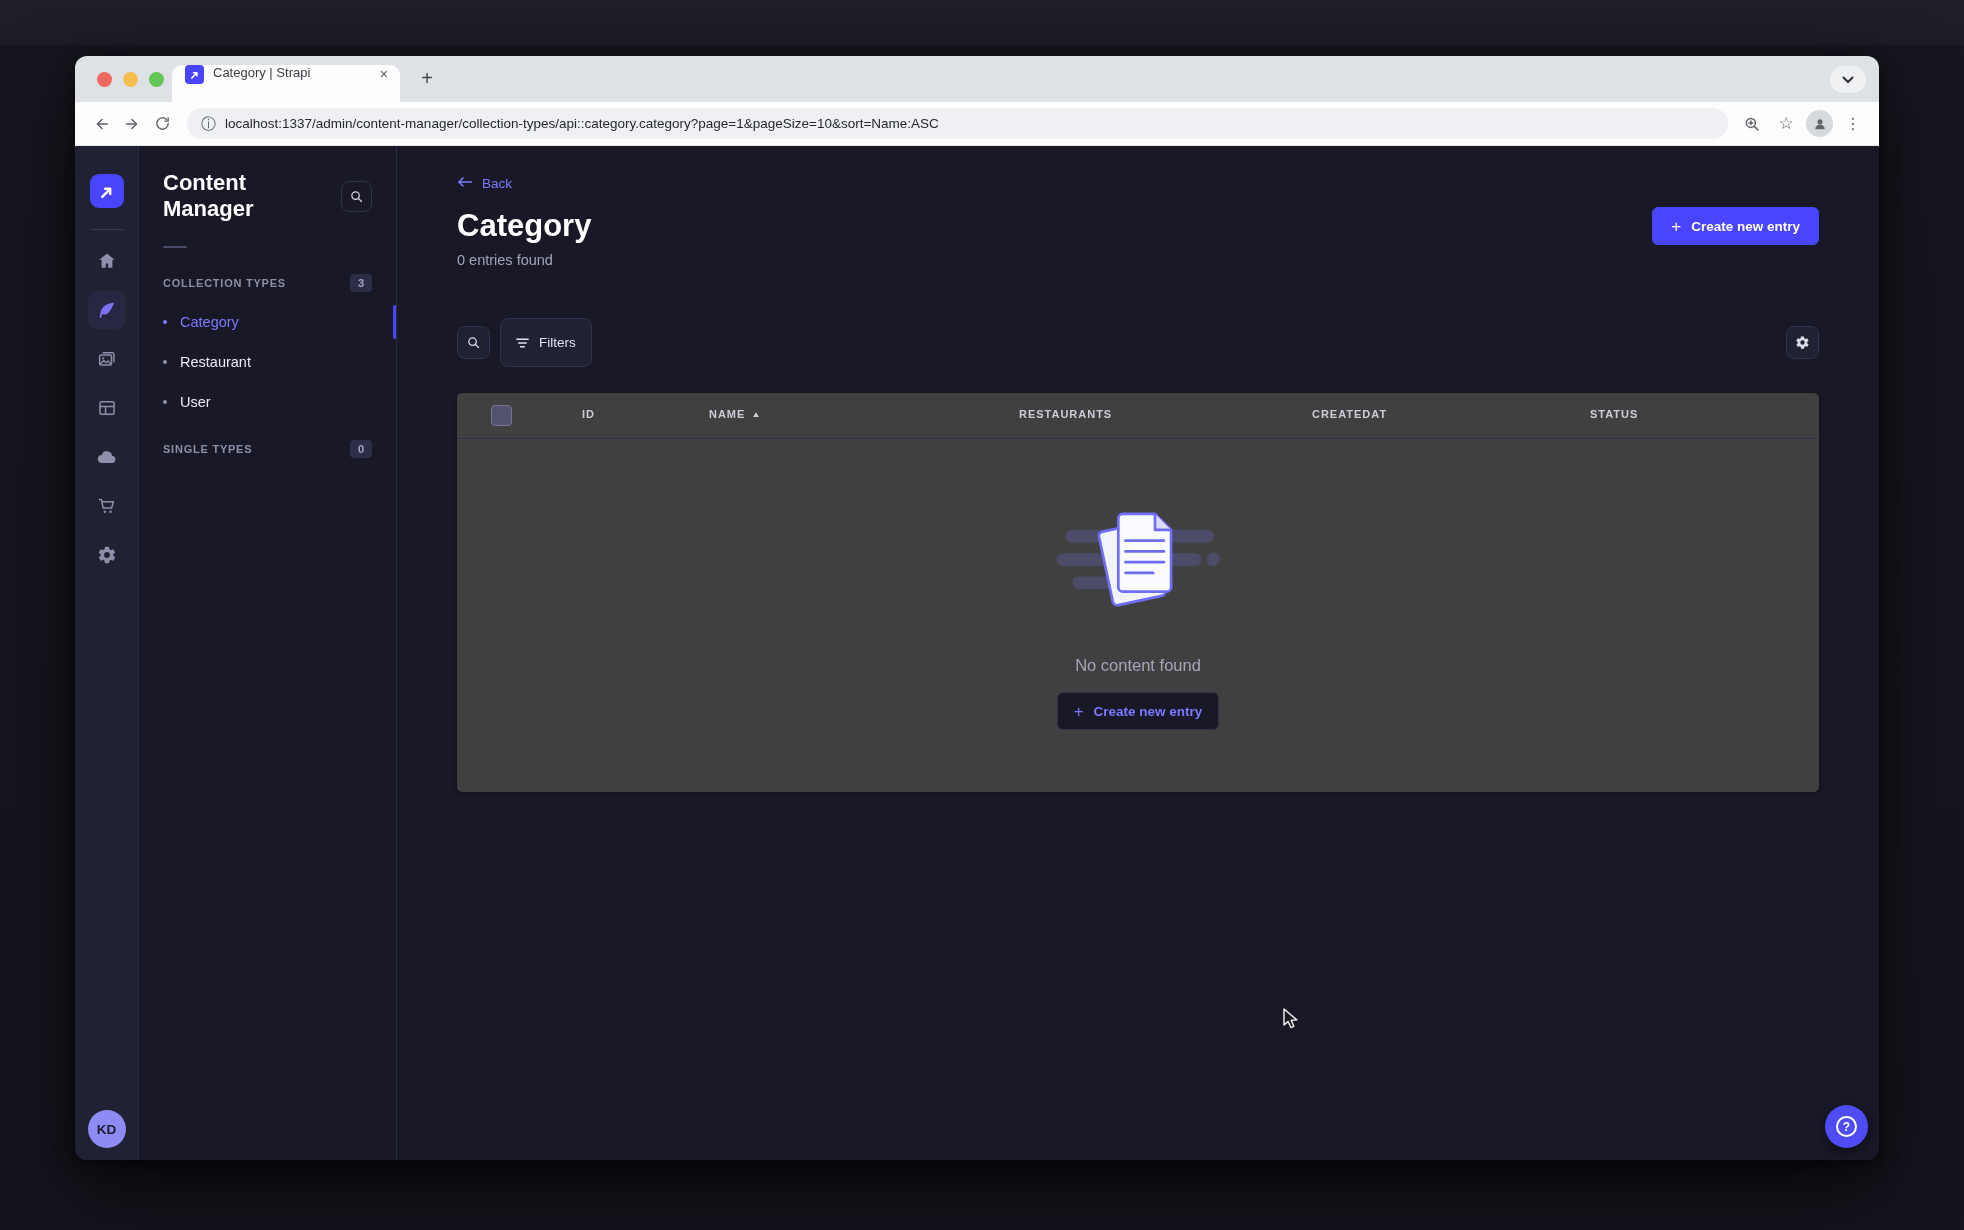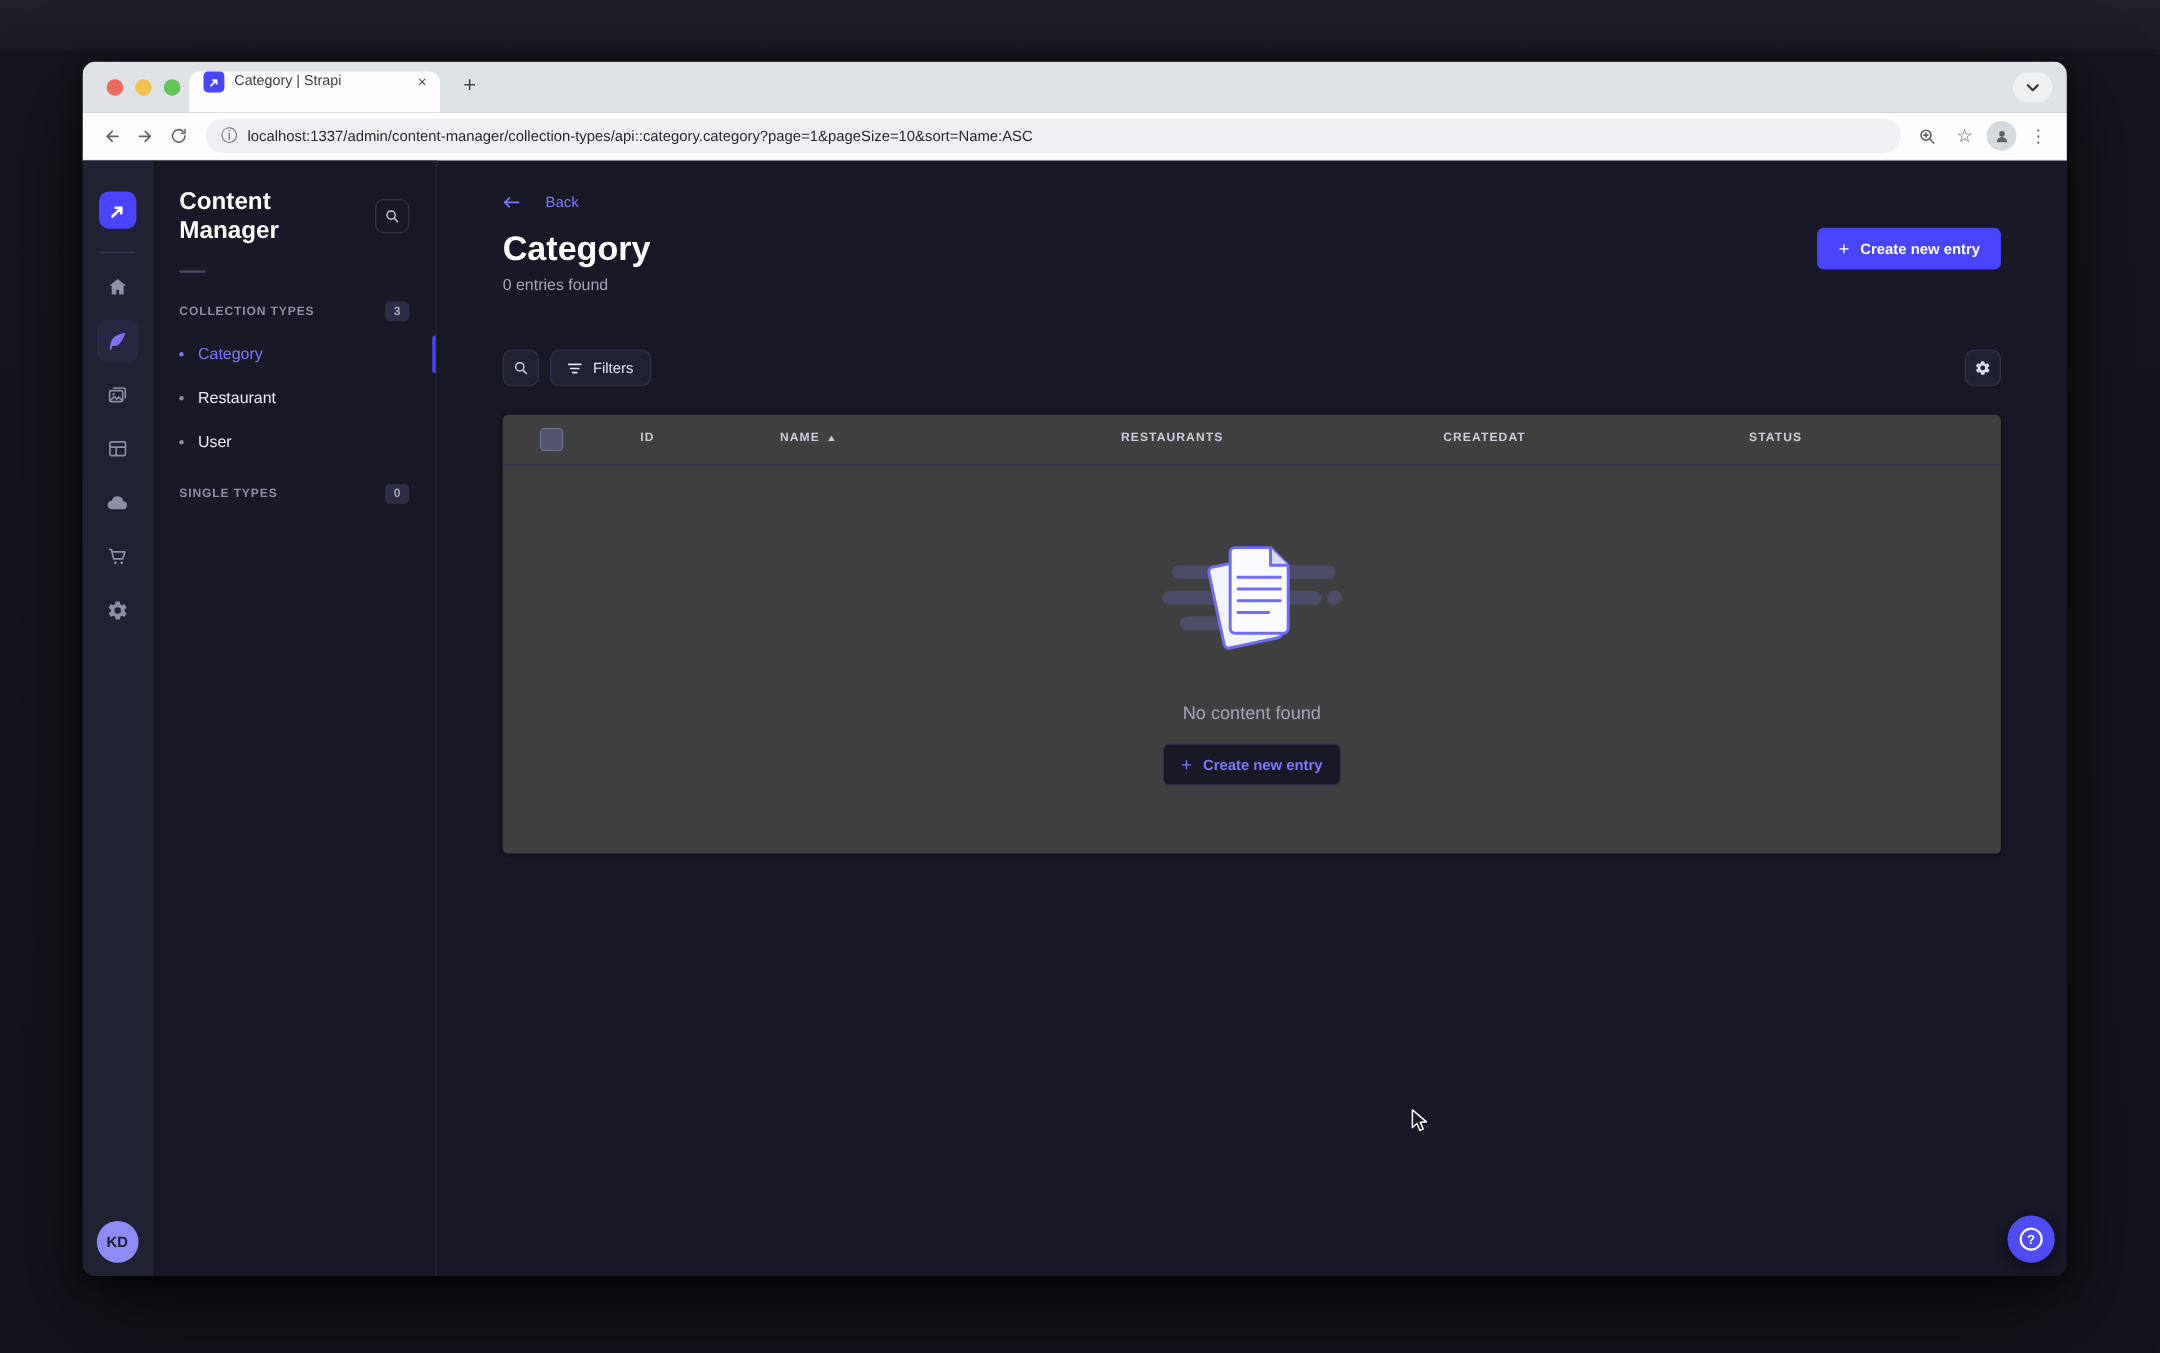--- a/index.html
+++ b/index.html
@@ -70,29 +70,29 @@
   .badge { background:#2d2d48; color:#a5a5c0; font-size:11px; font-weight:600; padding:3px 8px; border-radius:4px; min-width:14px; text-align:center; }
   .ct-list { margin-top:10px; }
   .ct-item { height:40px; display:flex; align-items:center; gap:13px; padding:0 24px; font-size:14.5px; color:#eaeaf4; position:relative; cursor:default; }
   .bullet { width:4px; height:4px; border-radius:50%; background:#8e8ea9; flex:none; }
   .ct-item.active { color:#7b79ff; }
   .ct-item.active .bullet { background:#7b79ff; }
   .active-bar { position:absolute; right:0; top:3px; width:3px; height:34px; background:#4945ff; border-radius:2px 0 0 2px; }
 
   
   .main { flex:1; min-width:0; padding:30px 60px 0; position:relative; }
-  .back-row { display:flex; align-items:center; gap:23px; color:#7b79ff; font-size:13.5px; width:max-content; cursor:default; }
+  .back-row { display:flex; gap:9px; color:#7b79ff; font-size:13.5px; width:max-content; cursor:default; }
   .title-row { margin-top:16px; display:flex; align-items:center; justify-content:space-between; }
   .page-title { font-size:31px; font-weight:700; color:#ffffff; line-height:1.15; }
   .btn-primary { height:38px; background:#4945ff; border:1px solid #4945ff; border-radius:6px; color:#fff; font-size:13.5px; font-weight:600; display:flex; align-items:center; gap:10px; padding:0 18px; font-family:inherit; }
   .btn-plus { font-size:17px; font-weight:400; line-height:1; }
   .subtitle { margin-top:7px; font-size:14.5px; color:#a5a5ba; }
   .actions-row { margin-top:50px; display:flex; align-items:center; gap:10px; }
   .icon-btn { width:33px; height:33px; background:#212134; border:1px solid #32324d; border-radius:8px; display:grid; place-items:center; color:#dcdce8; }
-  .filters-btn { height:33px; background:#212134; border:1px solid #32324d; border-radius:8px; color:#e2e2f0; font-size:13.5px; display:flex; align-items:center; gap:10px; padding:0 15px; font-family:inherit; }
+  .filters-btn { height:49px; background:#212134; border:1px solid #32324d; border-radius:8px; color:#e2e2f0; font-size:13.5px; display:flex; align-items:center; gap:10px; padding:0 15px; font-family:inherit; }
   .cog-btn { margin-left:auto; }
 
   
   .card { margin-top:26px; height:399px; background:#404040; border-radius:5px; box-shadow:0 1px 4px rgba(3,3,10,.35); position:relative; }
   .thead { height:46px; position:relative; border-bottom:1px solid #32324d; }
   .checkbox { position:absolute; left:34px; top:12px; width:21px; height:21px; border-radius:4px; background:#53536f; border:1px solid #75759a; }
   .th { position:absolute; top:15px; font-size:11px; font-weight:700; letter-spacing:.09em; color:#cdcdda; display:flex; align-items:center; gap:7px; cursor:default; }
   .th.c-id{ left:125px; } .th.c-name{ left:252px; } .th.c-rest{ left:526px;padding-left:36px; } .th.c-created{ left:855px; } .th.c-status{ left:1133px; }
   .sort-tri { font-size:8px; color:#cdcdda; transform:scaleX(1.25); }
 

